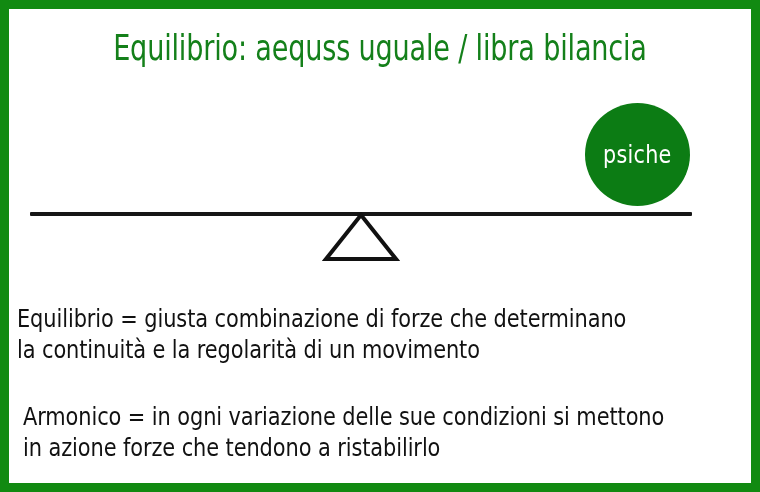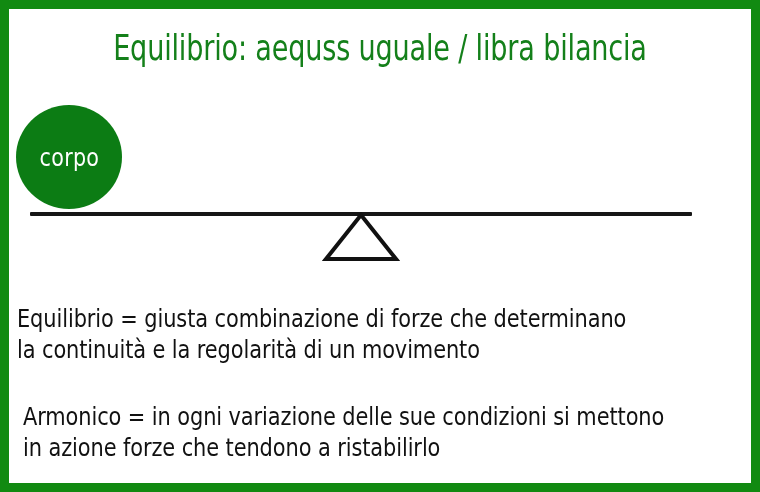--- a/index.html
+++ b/index.html
@@ -153,24 +153,24 @@
 <div id="slide">
 
   <div class="frame-edge"></div>
   <div class="frame-outer"></div>
   <div class="frame-inner"></div>
 
   <div id="title">Equilibrio: aequss uguale / libra bilancia</div>
 
   <div id="scale">
 
-    <div class="pan" id="pan-left">
-      <span class="pan-label">corpo</span>
+
+    <div class="pan" id="pan-right">
+      <span class="pan-label">psiche</span>
     </div>
-
 
     <div id="beam"></div>
 
     <svg id="fulcrum" viewBox="0 0 78 52">
       <polygon points="39,3 74,47 4,47" fill="#ffffff" stroke="#111111" stroke-width="4" stroke-linejoin="miter"></polygon>
     </svg>
 
   </div>
 
   <div class="para" id="para-1">

